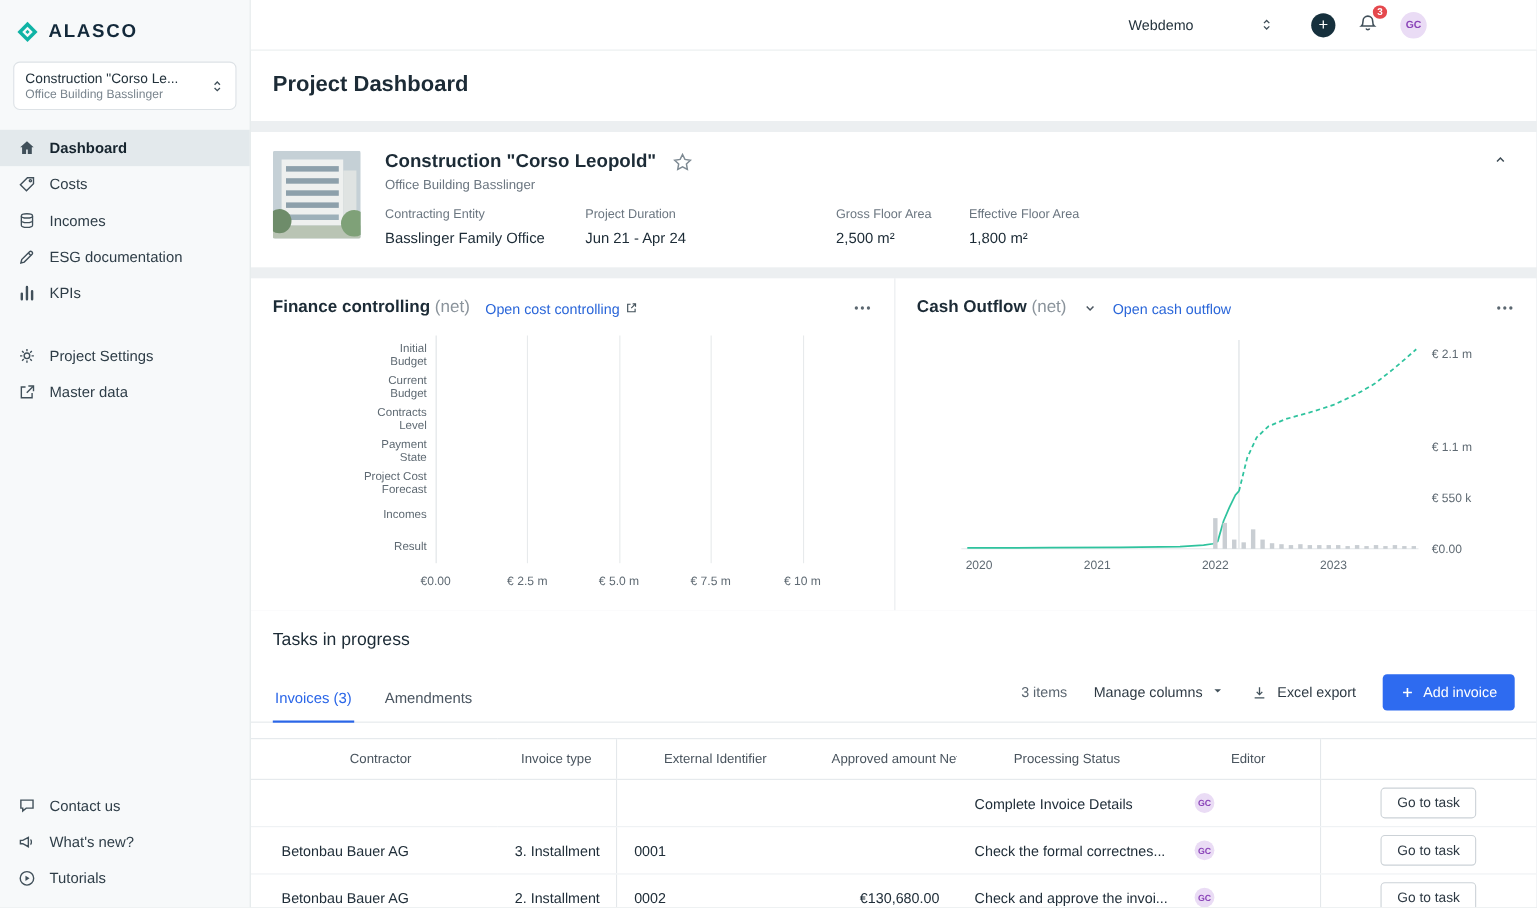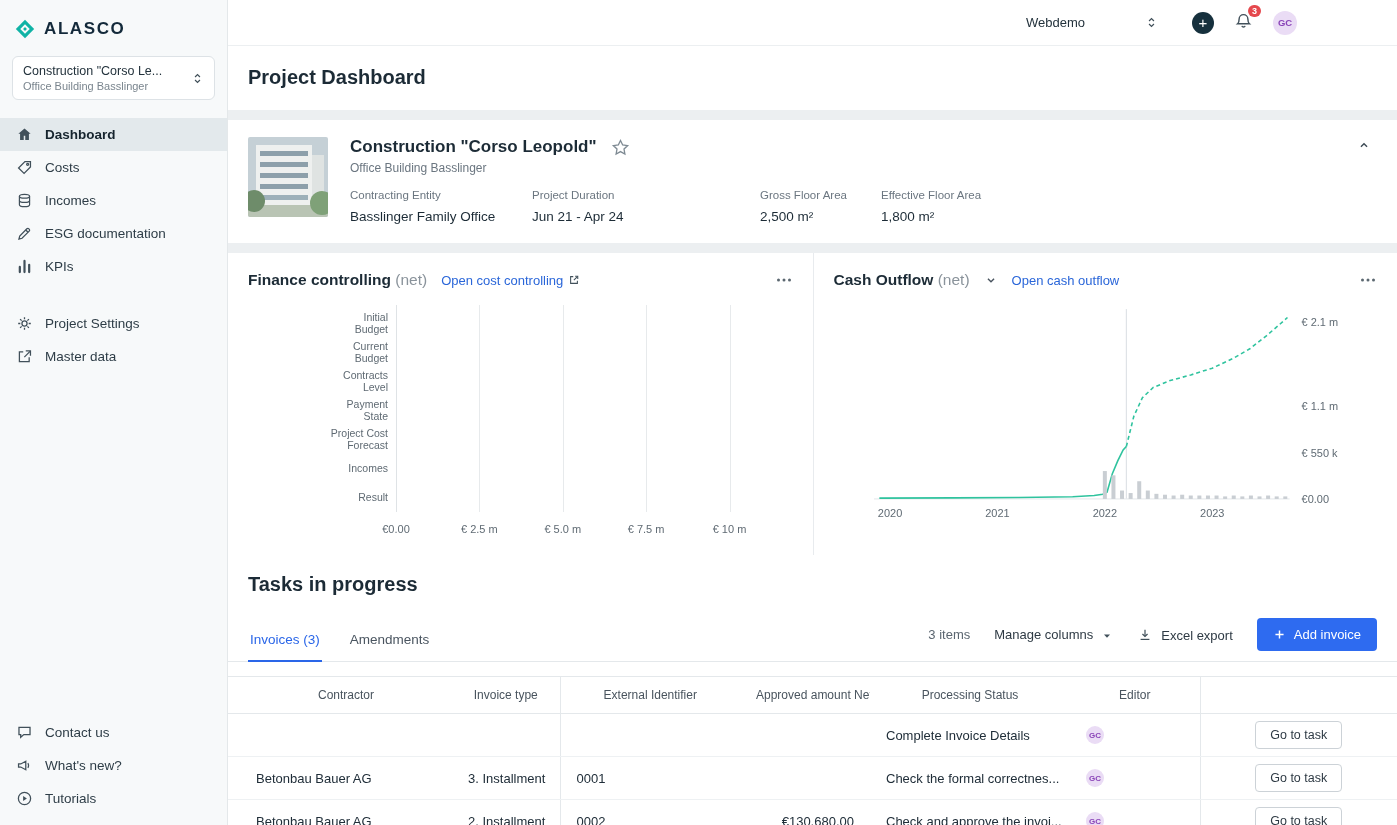--- a/index.html
+++ b/index.html
@@ -72,27 +72,27 @@
   .gridline.zero{background:#dfe3e6}
   .fin-bar{position:absolute;left:0;height:17px;display:flex}
   .seg{height:100%}
   .fin-xlabels{position:absolute;left:148px;right:52px;bottom:0;height:18px}
   .fin-xlabels span{position:absolute;transform:translateX(-50%);font-size:11px;color:#5f6a73;white-space:nowrap}
   .cash-chart{margin-top:10px}
   .cash-chart svg{display:block;width:100%}
 
   
   .tasks{flex:1;background:#fff;display:flex;flex-direction:column;overflow:hidden;padding-top:18px}
-  .tasks-heading{font-size:20px;font-weight:bold;padding:0 20px}
+  .tasks-heading{font-size:16px;font-weight:normal;padding:0 20px}
   .tabs-row{display:flex;align-items:flex-end;padding:0 20px;margin-top:22px;border-bottom:1px solid #e4e8eb}
   .tab{font-size:13.5px;color:#4a5560;padding:0 2px 13px;margin-right:26px;cursor:pointer;border-bottom:2px solid transparent;margin-bottom:-1px;white-space:nowrap}
   .tab.active{color:#2a66e8;border-bottom-color:#2a66e8}
   .tab-controls{margin-left:auto;display:flex;align-items:center;gap:24px;padding-bottom:10px}
   .items-count{color:#5b6670;font-size:13px;white-space:nowrap}
-  .ctrl{display:flex;align-items:flex-end;gap:8px;color:#2e3a44;font-size:13px;cursor:pointer;white-space:nowrap;background:none;border:none;font-family:inherit}
+  .ctrl{display:flex;align-items:flex-start;gap:8px;color:#2e3a44;font-size:13px;cursor:pointer;white-space:nowrap;background:none;border:none;font-family:inherit}
   .add-invoice{background:#2e6bf0;color:#fff;border:none;border-radius:4px;padding:9px 16px;font-size:13px;display:flex;align-items:center;gap:8px;cursor:pointer;font-family:inherit;white-space:nowrap}
   .task-table-wrap{margin-top:14px;overflow:hidden;flex:1}
   table{width:100%;border-collapse:collapse;table-layout:fixed}
   th{font-size:12px;color:#49545e;font-weight:normal;text-align:center;padding:11px 16px;border-top:1px solid #e4e8eb;border-bottom:1px solid #e4e8eb;white-space:nowrap;overflow:hidden}
   td{font-size:13px;color:#202e39;padding:7px 16px;border-bottom:1px solid #eef1f3;height:36px;white-space:nowrap;overflow:hidden}
   th.first,td.first{padding-left:28px}
   .col-ext{border-left:1px solid #e4e8eb}
   .col-amount{text-align:right}
   .col-action{border-left:1px solid #e4e8eb;text-align:center}
   .go-task{border:1px solid #ccd2d7;background:#fff;border-radius:4px;padding:6px 14px;font-size:12.5px;color:#2e3a44;cursor:pointer;font-family:inherit}

